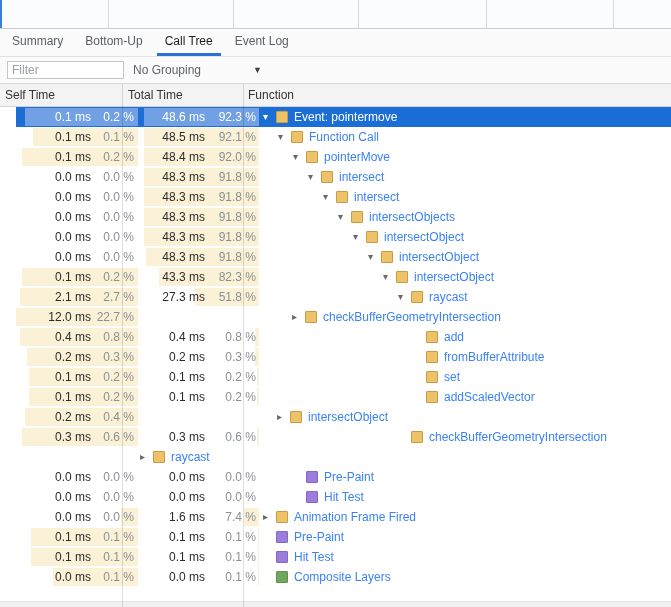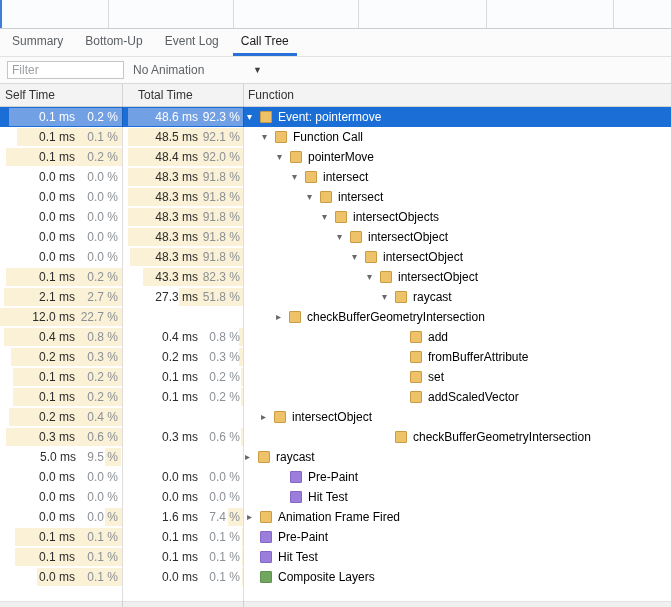--- a/index.html
+++ b/index.html
@@ -28,41 +28,41 @@
   .filter-input{position:absolute;left:7px;top:4px;width:117px;height:18px;
     box-sizing:border-box;border:1px solid #c6c6c6;background:#fff;
     font-family:inherit;font-size:12px;color:#333;padding:0 4px;outline:none;}
   .filter-input::placeholder{color:#9aa0a6;}
   .grouping-label{position:absolute;left:133px;top:0;line-height:26px;color:#5f6368;}
   .grouping-arrow{position:absolute;left:253px;top:0;line-height:26px;font-size:9px;color:#3c4043;}
   
   .grid-header{position:absolute;left:0;top:84px;width:671px;height:23px;
     background:#f3f3f3;border-bottom:1px solid #d2d2d2;box-sizing:border-box;color:#333;}
   .grid-header .h{position:absolute;top:0;line-height:22px;}
-  .h-self{left:5px;} .h-total{left:128px;margin-left:10px;} .h-activity{left:248px;}
+  .h-self{left:5px;} .h-total{left:128px;} .h-activity{left:248px;}
   
   .col-divider{position:absolute;top:84px;bottom:0;width:1px;background:rgba(0,0,0,0.13);z-index:6;}
   
-  .grid-body{position:absolute;left:0;top:107px;width:585px;}
+  .grid-body{position:absolute;left:0;top:107px;width:585px;padding-left:16px;}
   .row{display:flex;height:20px;position:relative;width:671px;}
   .cell-num{position:relative;box-sizing:border-box;flex:none;}
   .cell-self{width:122px;} .cell-total{width:121px;}
   .bar{position:absolute;right:0;top:1px;bottom:1px;background:var(--bar-cream);}
   .t-time{position:absolute;top:0;line-height:20px;color:#2b2b2b;z-index:2;}
   .t-pct{position:absolute;top:0;line-height:20px;color:#8b9095;z-index:2;}
   .cell-self .t-time{right:47px;} .cell-self .t-pct{right:4px;}
-  .cell-total .t-time{right:45px;text-align:center;} .cell-total .t-pct{right:3px;}
+  .cell-total .t-time{right:54px;text-align:center;} .cell-total .t-pct{right:3px;}
   .cell-act{flex:1;display:flex;align-items:center;overflow:hidden;white-space:nowrap;}
   .indent{flex:none;height:1px;}
   .arrow{flex:none;width:13px;font-size:10px;color:#68696b;line-height:20px;}
   .swatch{flex:none;width:10px;height:10px;border:1px solid;margin-right:6px;border-radius:1px;}
   .cat-scripting{background:var(--scripting-fill);border-color:var(--scripting-border);}
   .cat-painting{background:var(--painting-fill);border-color:var(--painting-border);}
   .cat-compositing{background:var(--compositing-fill);border-color:var(--compositing-border);}
-  .act-label{color:#000000;}
+  .act-label{color:#3b82f6;}
   
   .row.selected{background:var(--selection-blue);}
   .row.selected .bar{background:var(--selection-bar-blue);}
   .row.selected .t-time,.row.selected .t-pct,.row.selected .act-label,.row.selected .arrow{color:#fff;}
   
   .bottom-track{position:absolute;left:0;top:601px;width:671px;height:6px;background:#f0f0f1;border-top:1px solid #e3e3e4;box-sizing:border-box;}
 </style>
 </head>
 <body>
 
@@ -71,27 +71,27 @@
 <div class="vline" style="left: 108px;"></div>
     <div class="vline" style="left: 233px;"></div>
     <div class="vline" style="left: 358px;"></div>
     <div class="vline" style="left: 486px;"></div>
     <div class="vline" style="left: 613px;"></div>
   </div>
 
 <div class="tabbar">
     <div class="tab">Summary</div>
     <div class="tab">Bottom-Up</div>
+    <div class="tab selected">Call Tree</div>
     <div class="tab">Event Log</div>
-    <div class="tab selected">Call Tree</div>
   </div>
 
 <div class="toolbar">
   <input class="filter-input" type="text" placeholder="Filter" style="">
-  <span class="grouping-label">No Animation</span>
+  <span class="grouping-label">No Grouping</span>
   <span class="grouping-arrow">▼</span>
 </div>
 
 <div class="grid-header">
   <span class="h h-self">Self Time</span>
   <span class="h h-total">Total Time</span>
   <span class="h h-activity">Function</span>
 </div>
 
 <div class="col-divider" style="left:122px"></div>
@@ -383,25 +383,20 @@
         <span class="t-pct">0.6 %</span>
       </div>
       <div class="cell-act">
         <span class="indent" style="width: 139px;"></span>
         <span class="arrow"></span>
         <span class="swatch cat-scripting"></span>
         <span class="act-label">checkBufferGeometryIntersection</span>
       </div>
     </div>
     <div class="row">
-      <div class="cell-num cell-total">
-        <div class="bar" style="width: 13%;"></div>
-        <span class="t-time">5.0 ms</span>
-        <span class="t-pct">9.5 %</span>
-      </div>
       <div class="cell-act">
         <span class="indent" style="width: 124px;"></span>
         <span class="arrow">▸</span>
         <span class="swatch cat-scripting"></span>
         <span class="act-label">raycast</span>
       </div>
     </div>
     <div class="row">
       <div class="cell-num cell-self">
         <span class="t-time">0.0 ms</span>

